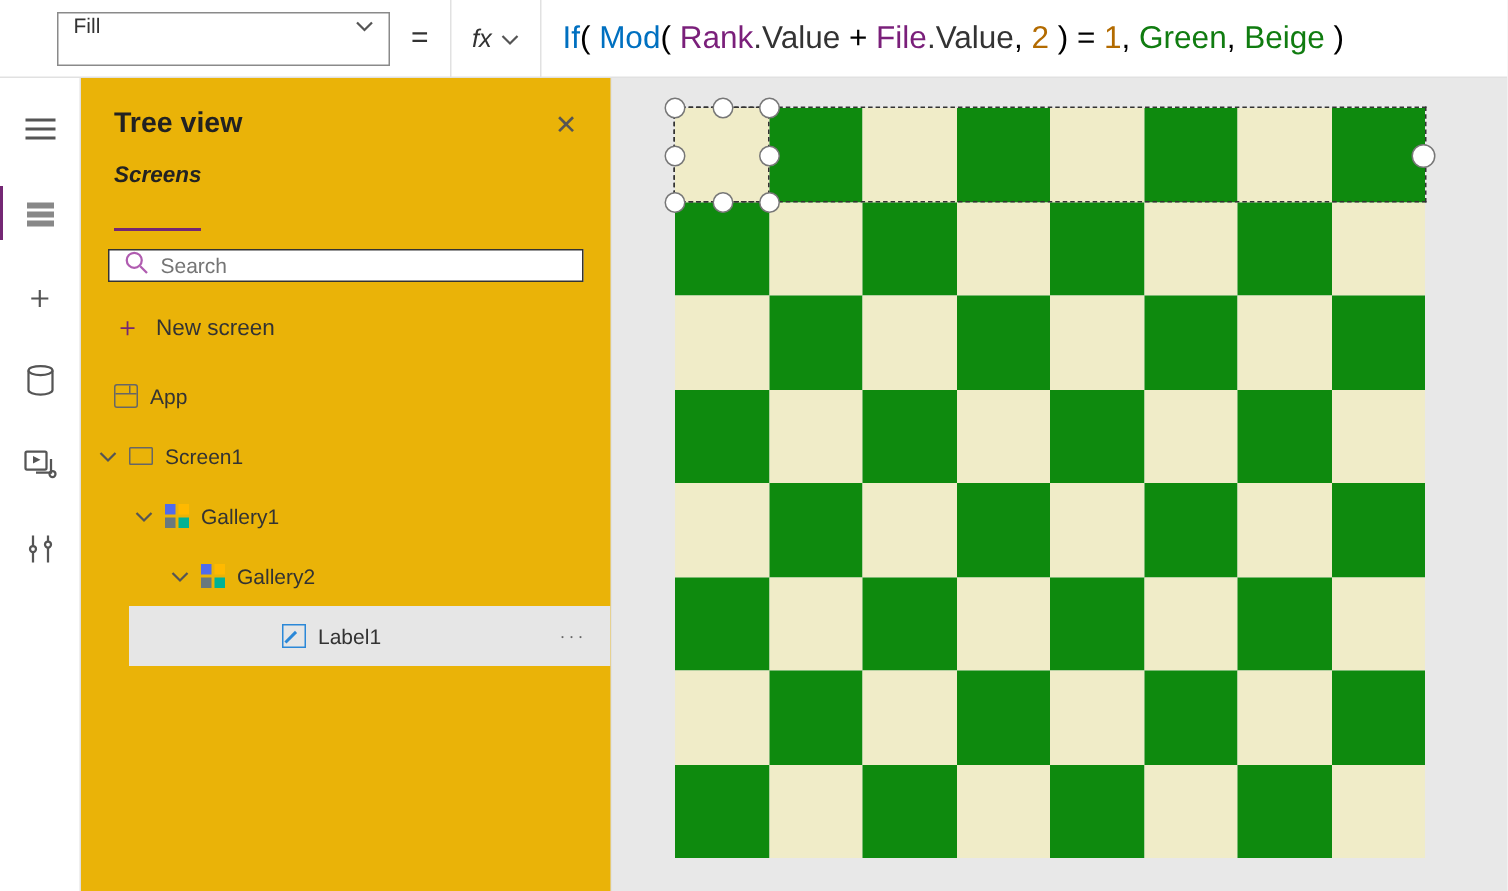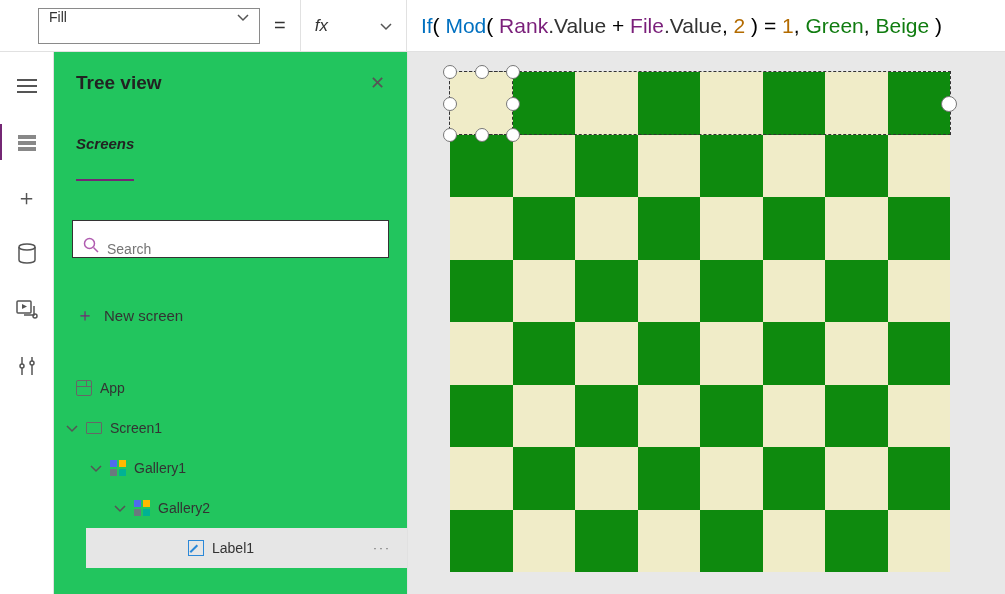--- a/index.html
+++ b/index.html
@@ -1,42 +1,42 @@
 <!DOCTYPE html>
 <html><head>
 <meta charset="utf-8">
 <style>
 * { box-sizing: border-box; margin: 0; padding: 0; font-family: "Segoe UI", sans-serif; }
 body { width: 1005px; height: 594px; background: #fff; overflow: hidden; }
 
 .topbar { display: flex; align-items: center; height: 52px; border-bottom: 1px solid #e1e1e1; padding-left: 38px; background:#fff; }
 .property-dd { width: 222px; height: 36px; border: 1px solid #8a8a8a; display:flex; justify-content:space-between; padding:0 10px; font-size:14px; color:#333; background:#fff; }
 .equals { margin: 0 14px; font-size: 20px; color:#333; }
-.fx-box { display:flex; align-items:center; height:52px; border-left:1px solid #e1e1e1; padding:0 14px; font-style:italic; font-size:17px; color:#333;gap:46px; }
+.fx-box { display:flex; align-items:center; height:52px; border-left:1px solid #e1e1e1; padding:0 14px; font-style:italic; font-size:17px; color:#333; }
 .fx-box .chev { margin-left:6px; }
 .formula { flex:1; display:flex; align-items:center; height:52px; border-left:1px solid #e1e1e1; padding:0 14px; font-family:Consolas,monospace; font-size:21px; white-space:pre; }
 .tk-kw{color:#0070c0;} .tk-id{color:#7a1f7a;} .tk-prop{color:#333;} .tk-num{color:#b36b00;} .tk-val{color:#107c10;}
 
 .main { display:flex; height:calc(594px - 52px); }
 .leftrail { width:54px; border-right:1px solid #e1e1e1; display:flex; flex-direction:column; align-items:center; padding-top:20px; gap:28px; background:#fff; position:relative;}
 .leftrail .rail-btn { width:28px; height:28px; display:flex; align-items:center; justify-content:center; color:#555; }
 .rail-active { position:relative; }
 .rail-active::before{ content:""; position:absolute; left:-14px; top:-4px; width:3px; height:36px; background:#742774; }
 .hamb { display:flex; flex-direction:column; gap:4px;} .hamb span{width:20px;height:2px;background:#555;}
 .plus-ic { font-size:22px; color:#555; font-weight:300;}
 
-.treepanel { width:354px; background:#22c55e; border-right:1px solid #e1e1e1; display:flex; flex-direction:column;gap:27px; }
+.treepanel { width:354px; background:#eab308; border-right:1px solid #e1e1e1; display:flex; flex-direction:column; }
 .tree-head { display:flex; align-items:center; justify-content:space-between; padding:20px 22px 4px 22px; }
 .tree-head h2{ font-size:19px; font-weight:600; color:#222;}
 .close-x { font-size:18px; color:#555; }
 .tabs { display:flex; gap:24px; padding:10px 22px 0 22px; font-size:15px; }
 .tab { padding-bottom:27px; color:#555;font-style:italic; }
 .tab.active { color:#222; font-weight:600; border-bottom:2px solid #742774; }
 .searchwrap { padding:12px 18px 8px 18px; }
-.searchbox { width:100%; height:38px; border:1px solid #333; display:flex; align-items:flex-end; padding:0 10px; gap:8px; background:#fff;}
+.searchbox { width:100%; height:22px; border:1px solid #333; display:flex; align-items:center; padding:0 10px; gap:8px; background:#fff;}
 .searchbox input { border:none; outline:none; flex:1; font-size:14px; color:#555; background:transparent;}
 .search-ic { color:#b05cb0; font-size:16px; }
 .newscreen { display:flex; align-items:center; gap:10px; padding:10px 22px; font-size:15px; color:#333; }
 .newscreen .pl { color:#742774; font-size:18px; font-weight:300;}
 .tree-list { flex:1; overflow:auto; padding-top:4px;}
 .node { display:flex; align-items:center; height:40px; font-size:14px; color:#333; }
 .node .chev{ color:#666; }
 .node .lbl{ margin-left:8px; }
 .node.selected{ background:#e6e6e6;margin-left:32px; }
 .app-ic{ width:16px;height:16px;border:1.5px solid #666;border-radius:2px;position:relative;}

